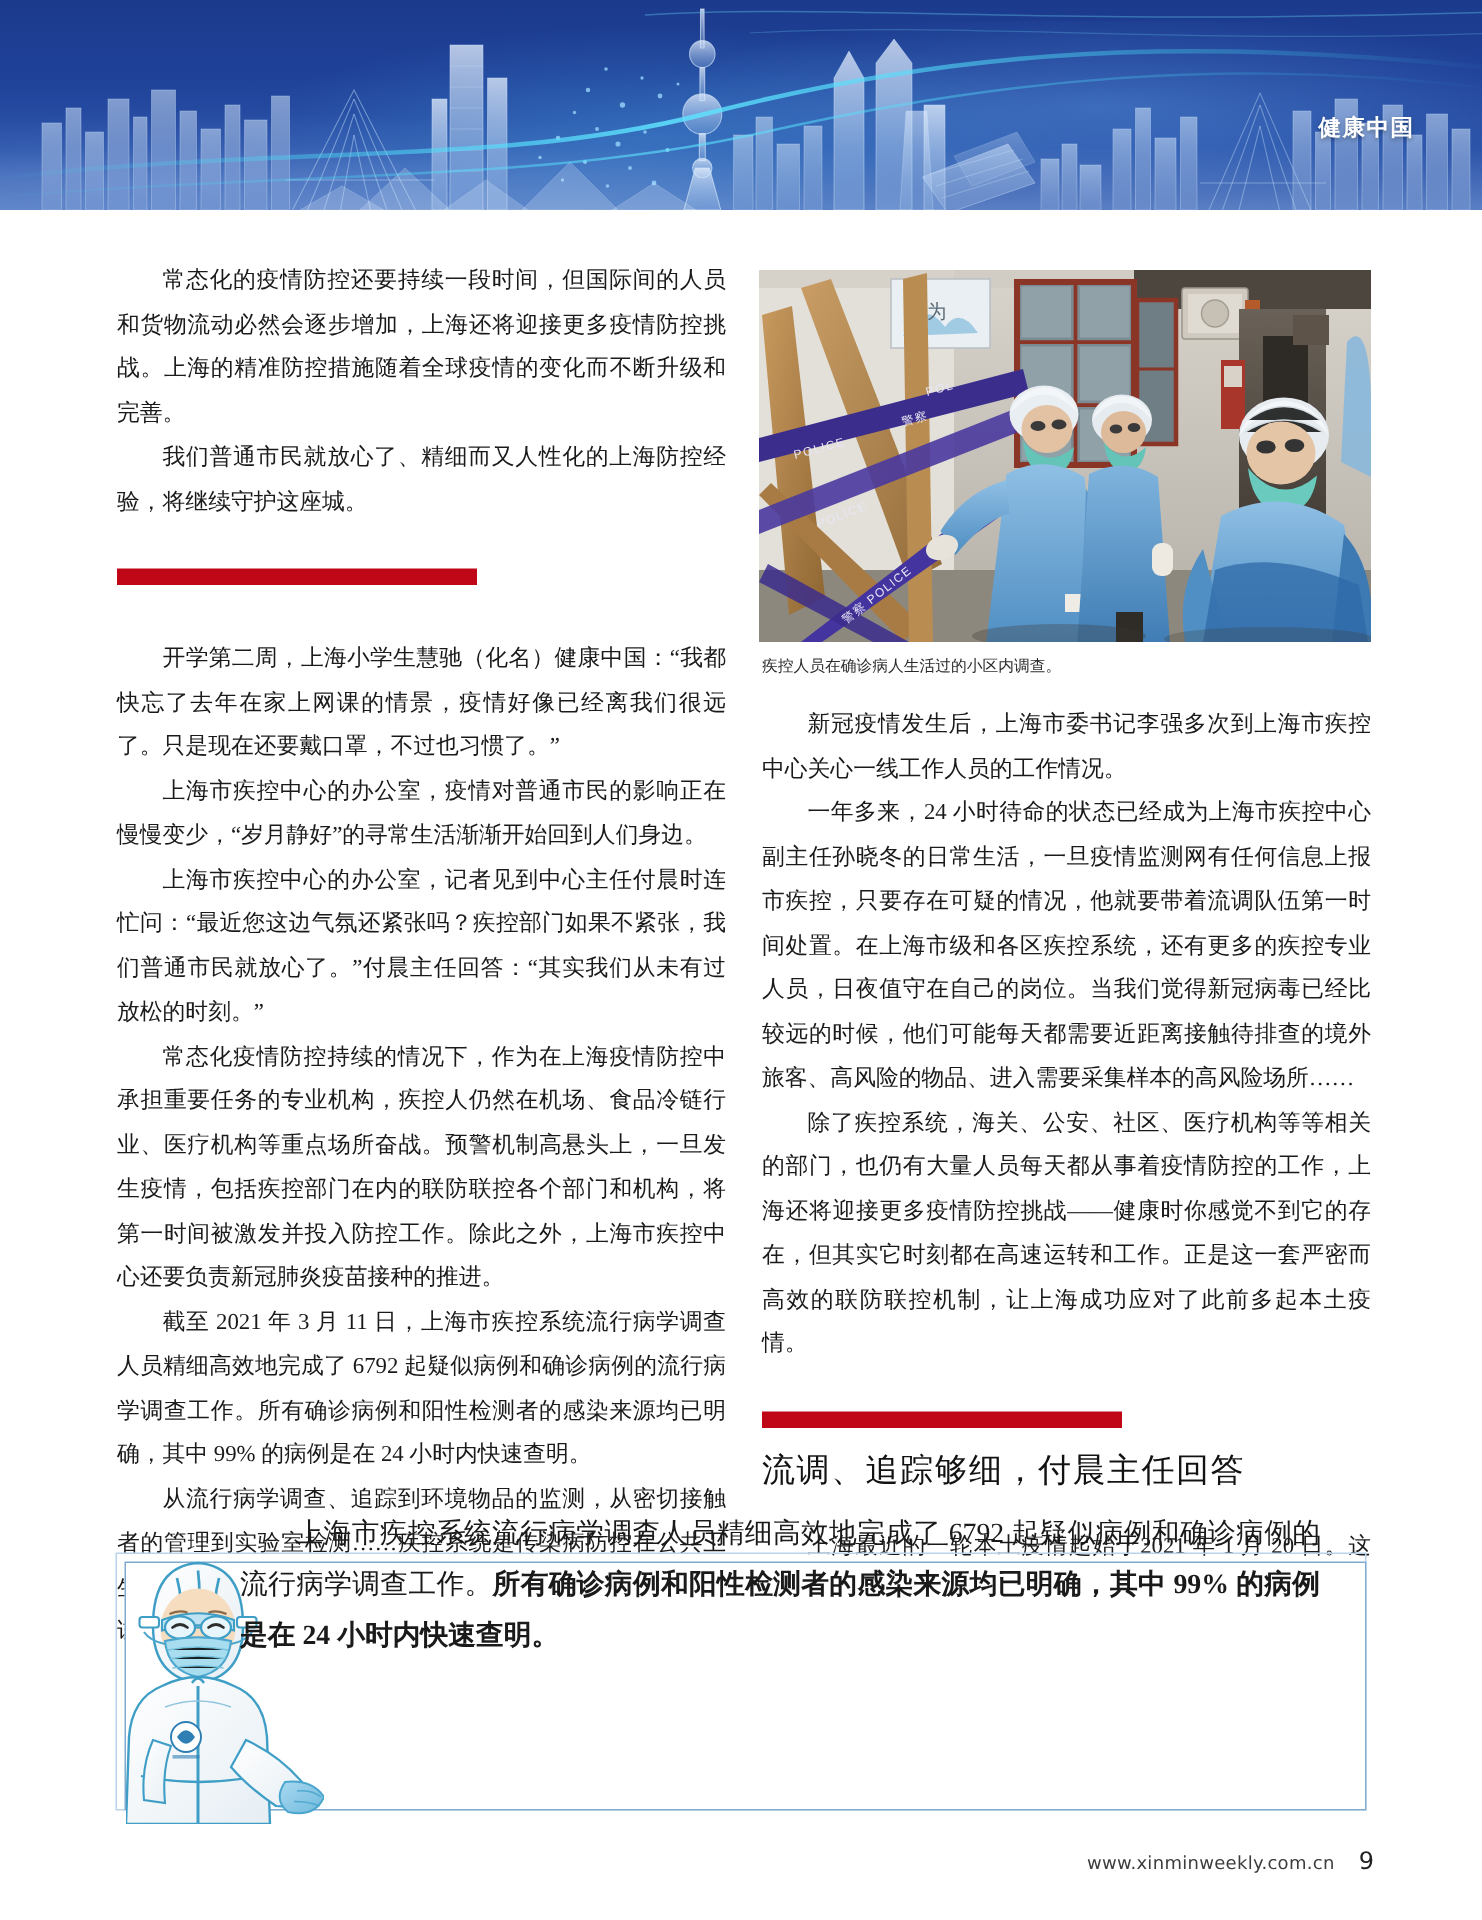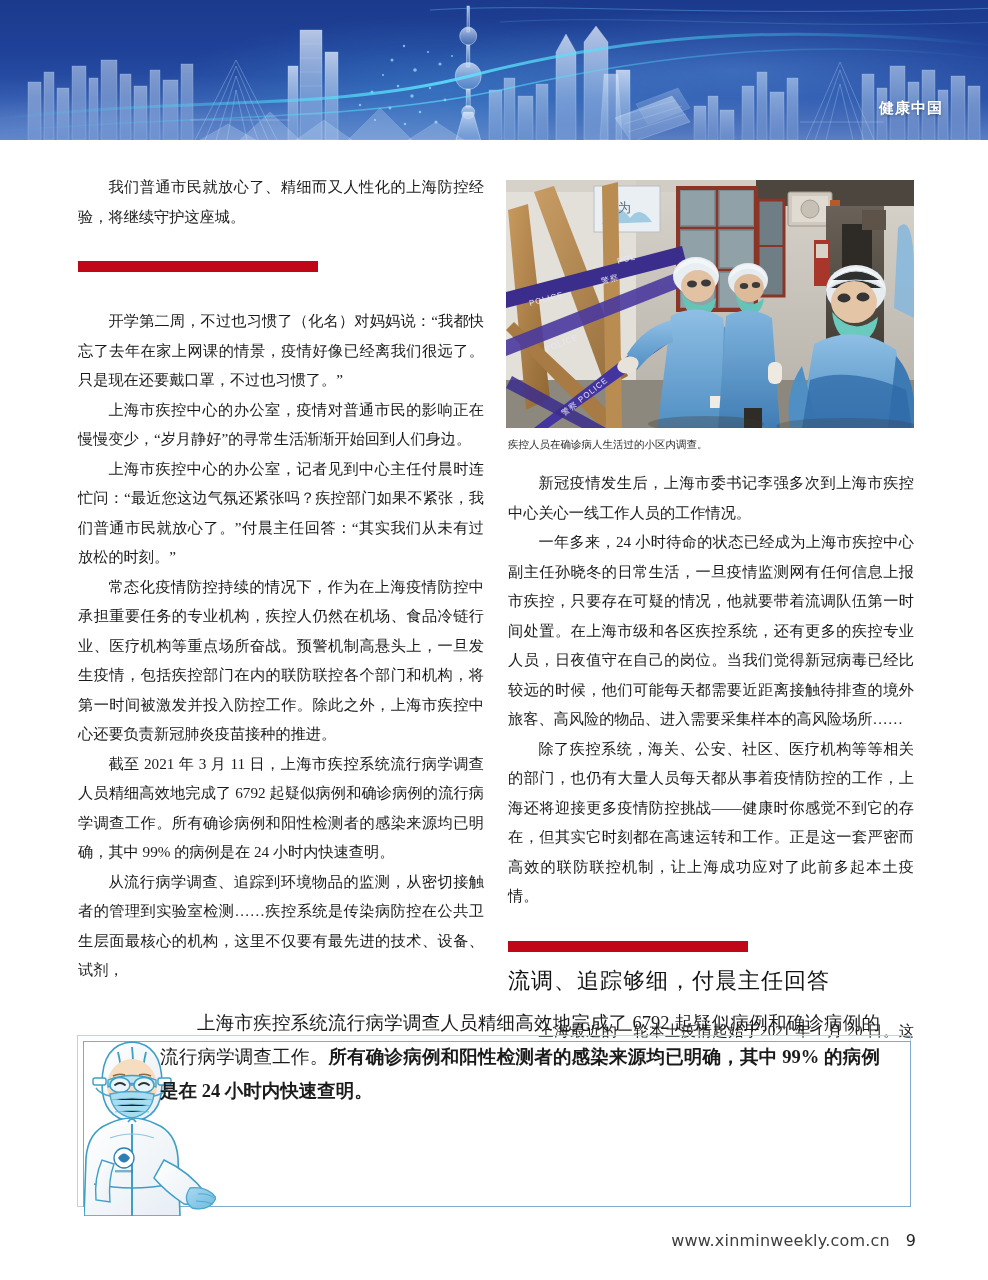--- a/index.html
+++ b/index.html
@@ -31,21 +31,21 @@
     width: 110%; height: 90%;
     background:
       radial-gradient(ellipse 40% 70% at 72% 45%, rgba(120,190,255,0.30), rgba(120,190,255,0) 70%),
       radial-gradient(ellipse 35% 80% at 45% 60%, rgba(90,200,255,0.25), rgba(90,200,255,0) 72%),
       radial-gradient(ellipse 60% 50% at 15% 85%, rgba(160,200,255,0.18), rgba(160,200,255,0) 75%);
   }
   .banner svg { position: absolute; left: 0; top: 0; }
   .banner-label {
     position: absolute;
     right: 45px;
-    top: 99px;
+    top: 76px;
     color: #ffffff;
     font-family: Liberation Sans, sans-serif;
     font-weight: 700;
     font-size: 15px;
     letter-spacing: 1px;
     text-shadow: 0 1px 3px rgba(0,0,0,0.35);
   }
 
   
   .col {
@@ -164,21 +164,21 @@
   .footer {
     position: absolute;
     right: 72px;
     bottom: 30px;
     display: flex;
     align-items: baseline;
     gap: 16px;
     font-family: "DejaVu Sans", "Liberation Sans", sans-serif;
   }
   .footer-url {
-    font-size: 16px;
+    font-size: 12px;
     color: #3d3d3d;
     letter-spacing: 0.2px;
     margin-top: 29px;
   }
   .footer-page {
     font-size: 16px;
     color: #222;
     font-weight: 400;
   }
 </style>
@@ -335,29 +335,30 @@
 
     <path d="M-10 120 C 180 96, 330 112, 470 76 C 610 40, 760 20, 1000 46" stroke="url(#arcg)" stroke-width="3" fill="none" opacity="0.95"></path>
     <path d="M-10 132 C 200 114, 360 122, 510 88 C 660 54, 820 36, 1000 60" stroke="url(#arcg)" stroke-width="1.6" fill="none" opacity="0.7"></path>
     <path d="M430 10 C 560 2, 700 18, 1000 8" stroke="#6fd6f5" stroke-opacity="0.35" stroke-width="1" fill="none"></path>
     <path d="M500 22 C 640 14, 780 30, 1000 22" stroke="#6fd6f5" stroke-opacity="0.25" stroke-width="0.8" fill="none"></path>
   </svg>
   <div class="banner-label">健康中国</div>
 </div>
 
 <div class="col col-left">
+  <p>常态化的疫情防控还要持续一段时间，但国际间的人员和货物流动必然会逐步增加，上海还将迎接更多疫情防控挑战。上海的精准防控措施随着全球疫情的变化而不断升级和完善。</p>
   <p>我们普通市民就放心了、精细而又人性化的上海防控经验，将继续守护这座城。</p>
 
   <div class="head-gap-top"></div>
   <div class="sec-head">
     <div class="sec-bar"></div>
   </div>
   <div class="head-gap-bot"></div>
 
-  <p>开学第二周，不过也习惯了（化名）对妈妈说：“我都快忘了去年在家上网课的情景，疫情好像已经离我们很远了。只是现在还要戴口罩，不过也习惯了。”</p>
+  <p>开学第二周，上海小学生慧驰（化名）健康中国：“我都快忘了去年在家上网课的情景，疫情好像已经离我们很远了。只是现在还要戴口罩，不过也习惯了。”</p>
   <p>上海市疾控中心的办公室，疫情对普通市民的影响正在慢慢变少，“岁月静好”的寻常生活渐渐开始回到人们身边。</p>
   <p>上海市疾控中心的办公室，记者见到中心主任付晨时连忙问：“最近您这边气氛还紧张吗？疾控部门如果不紧张，我们普通市民就放心了。”付晨主任回答：“其实我们从未有过放松的时刻。”</p>
   <p>常态化疫情防控持续的情况下，作为在上海疫情防控中承担重要任务的专业机构，疾控人仍然在机场、食品冷链行业、医疗机构等重点场所奋战。预警机制高悬头上，一旦发生疫情，包括疾控部门在内的联防联控各个部门和机构，将第一时间被激发并投入防控工作。除此之外，上海市疾控中心还要负责新冠肺炎疫苗接种的推进。</p>
   <p>截至 2021 年 3 月 11 日，上海市疾控系统流行病学调查人员精细高效地完成了 6792 起疑似病例和确诊病例的流行病学调查工作。所有确诊病例和阳性检测者的感染来源均已明确，其中 99% 的病例是在 24 小时内快速查明。</p>
   <p>从流行病学调查、追踪到环境物品的监测，从密切接触者的管理到实验室检测……疾控系统是传染病防控在公共卫生层面最核心的机构，这里不仅要有最先进的技术、设备、试剂，</p>
 </div>
 
 <div class="photo-wrap">
   <svg width="408" height="248" viewBox="0 0 408 248">
     <defs>

